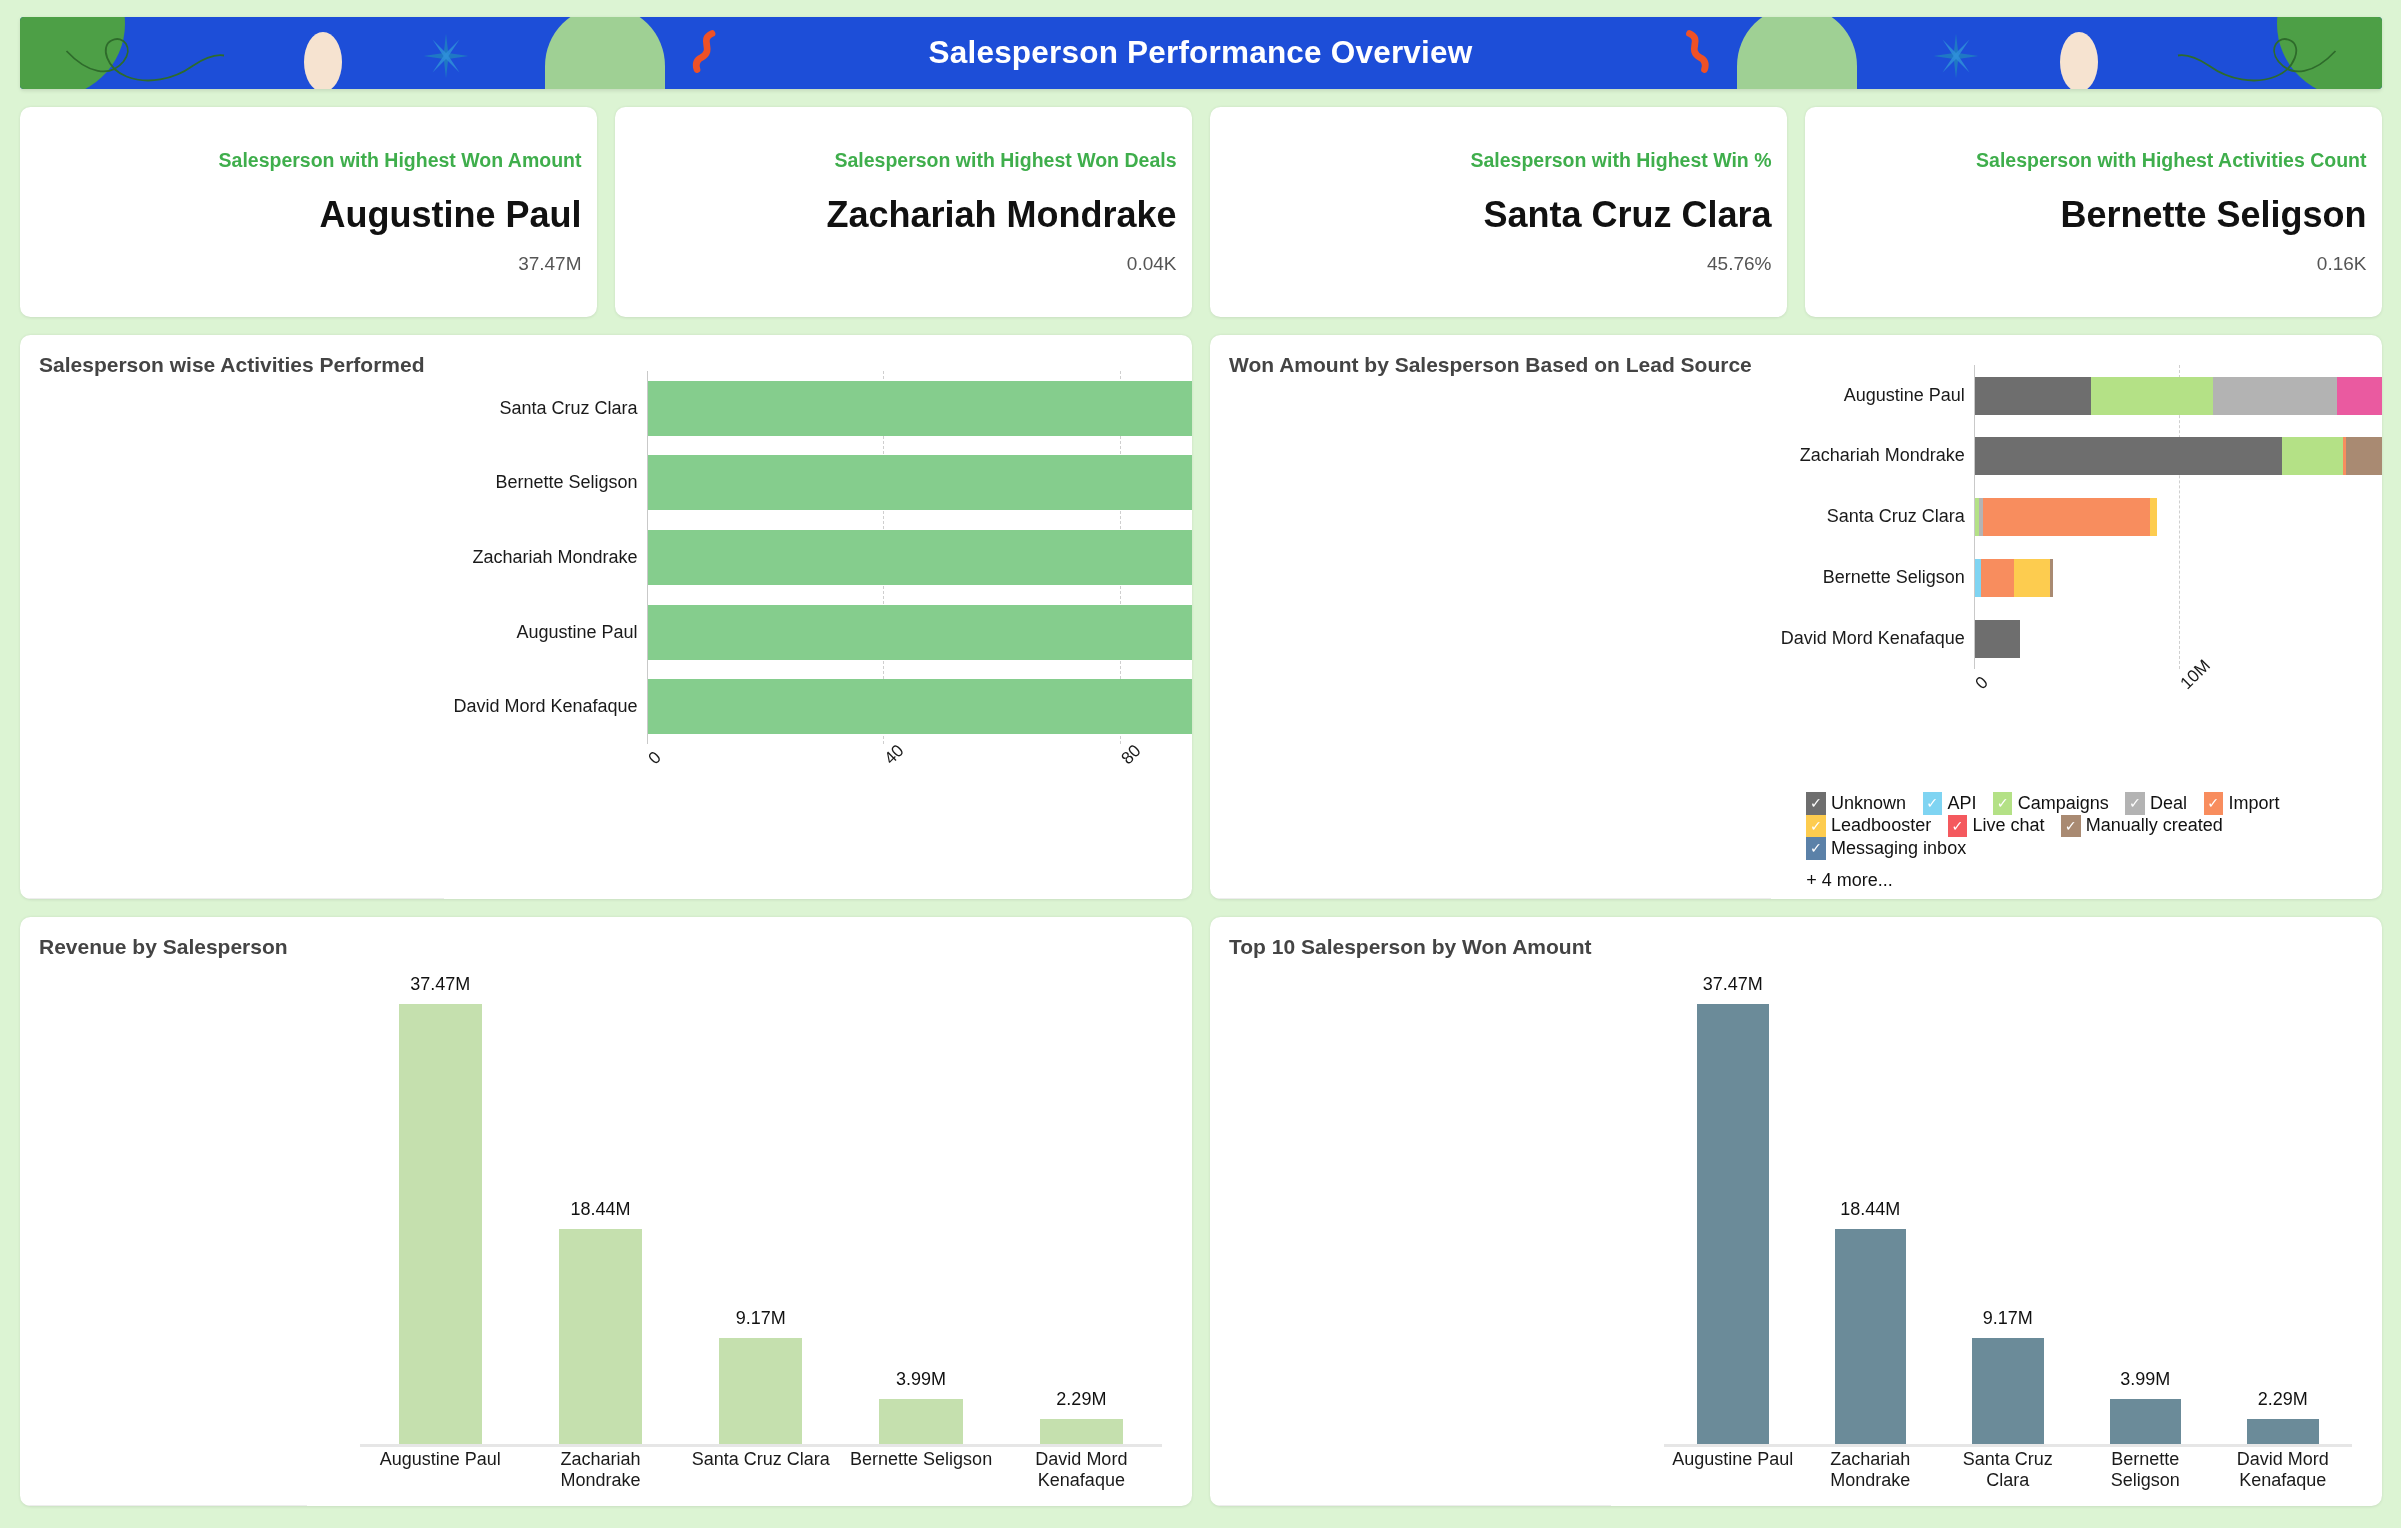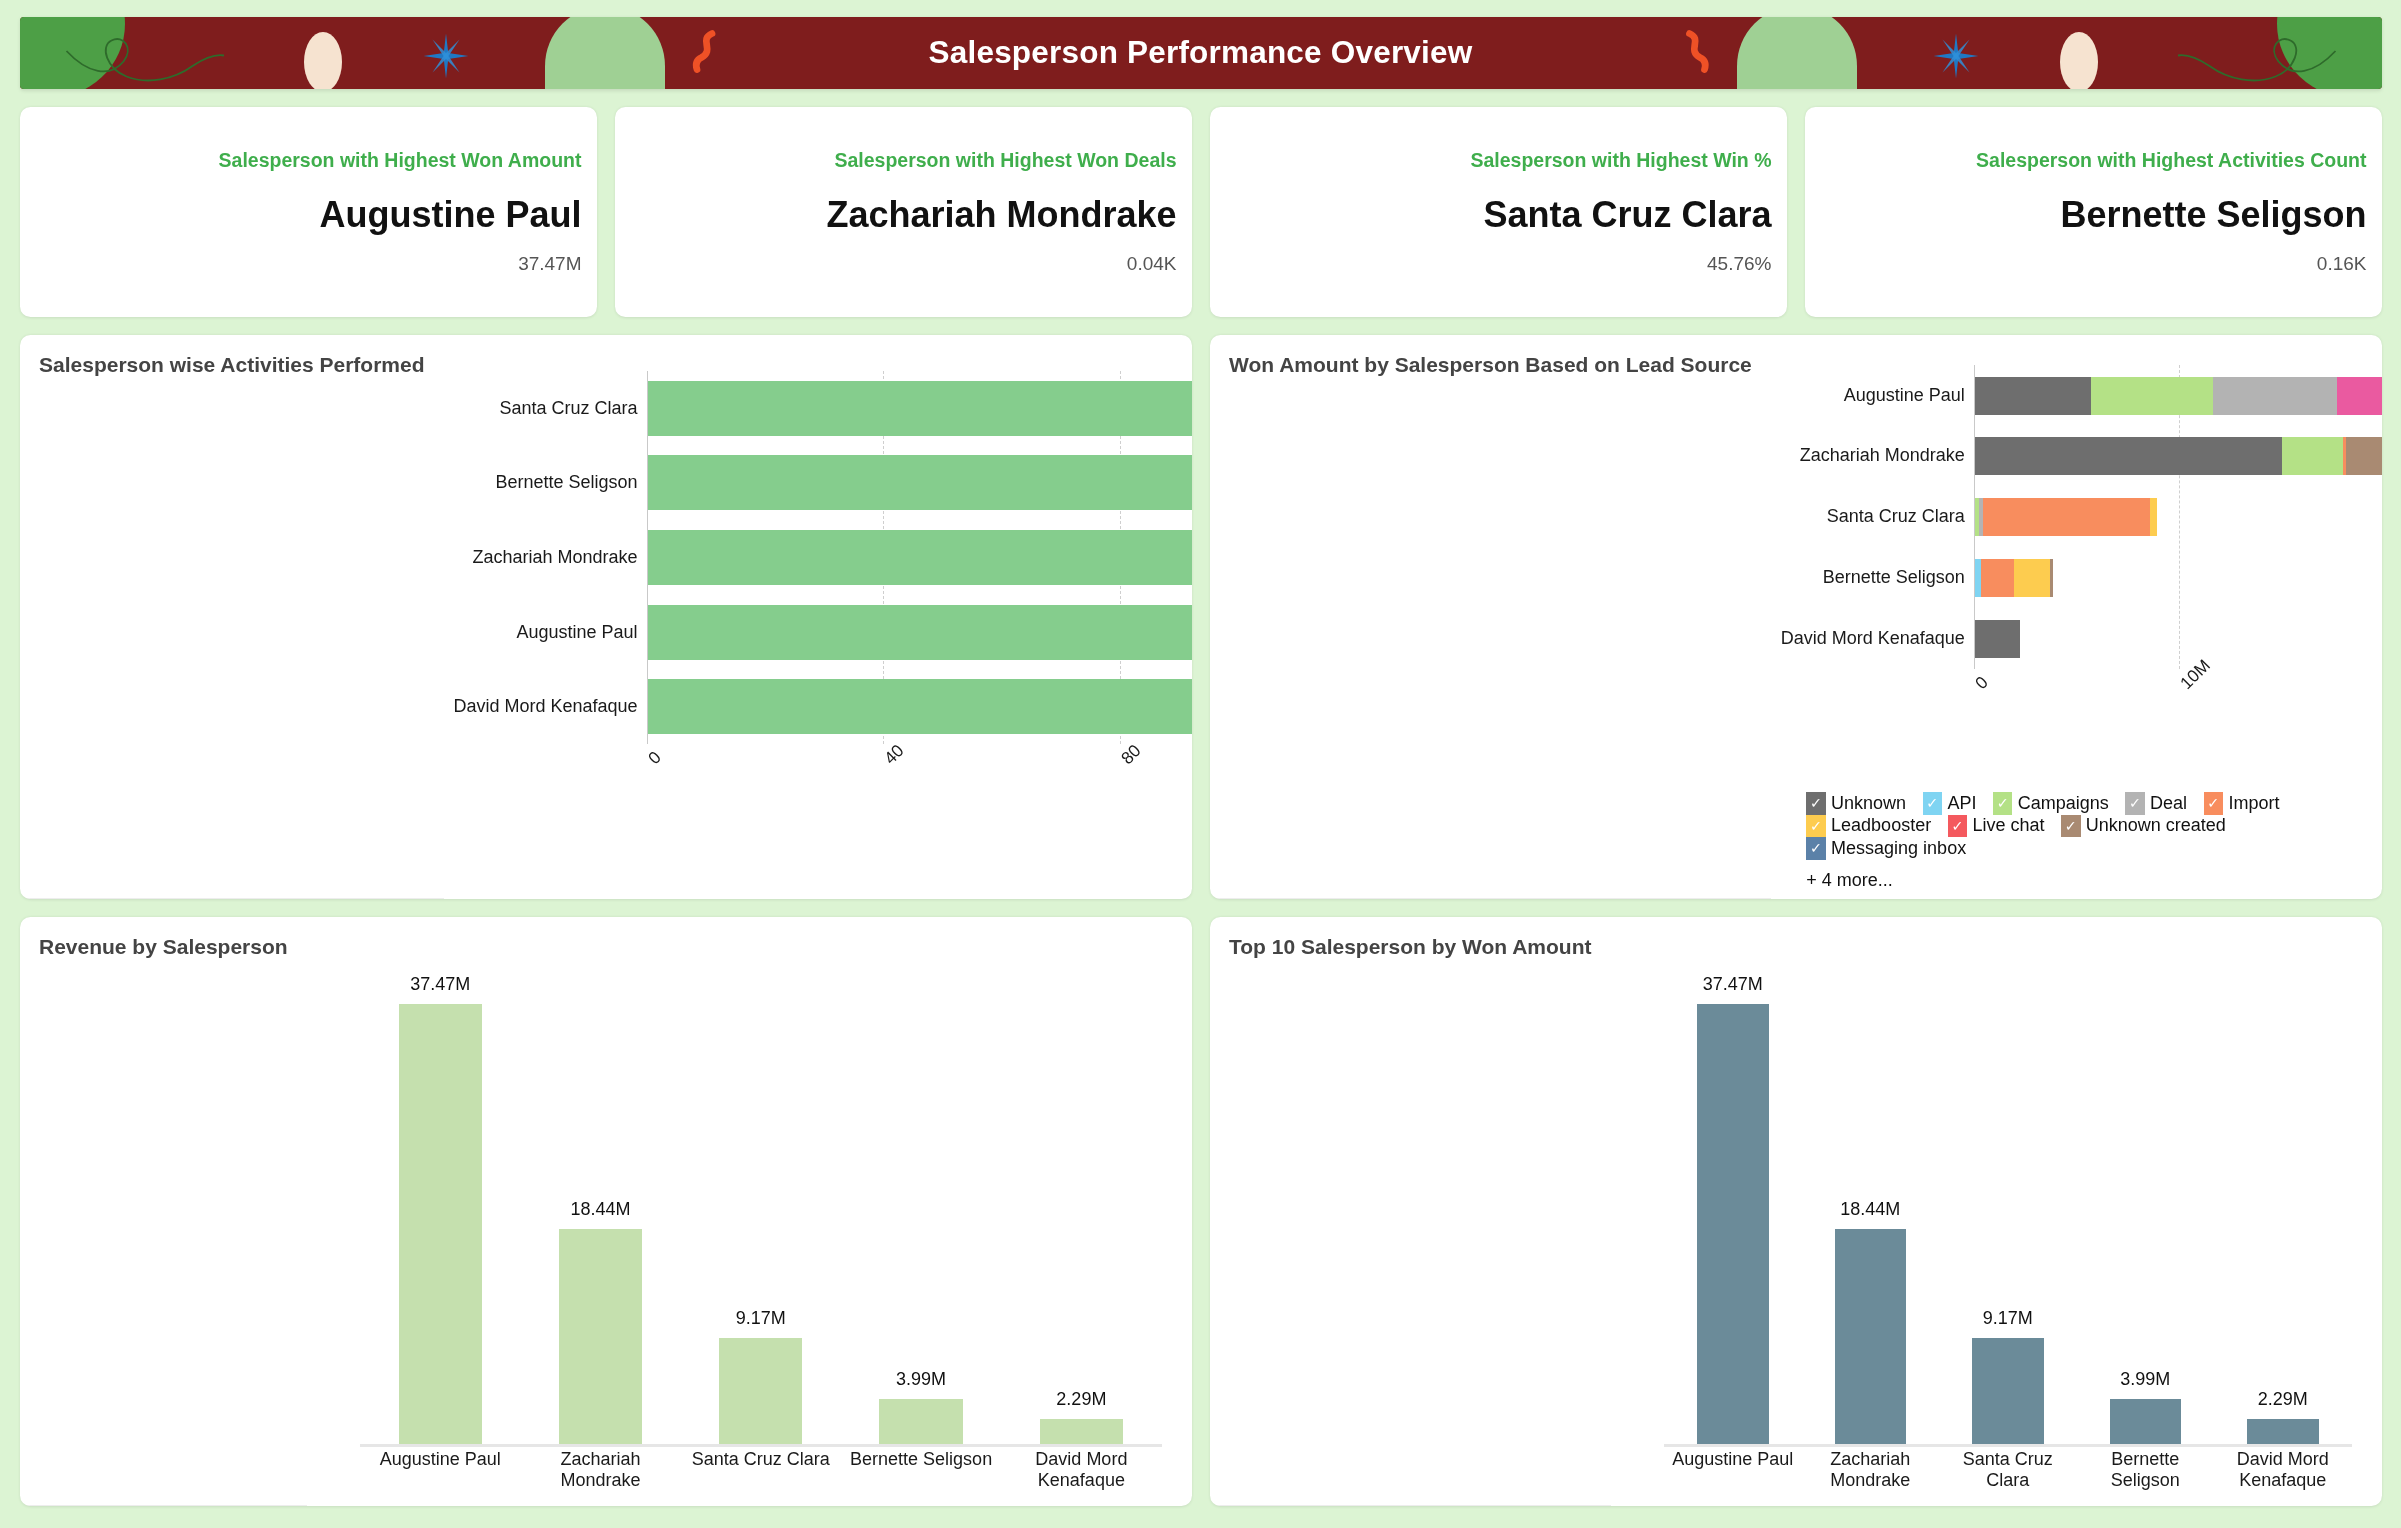--- a/index.html
+++ b/index.html
@@ -7,21 +7,21 @@
     width: 2401px; height: 1529px;
     background: #dcf4d3;
     font-family: "Liberation Sans", sans-serif;
     overflow: hidden;
   }
   .dash { width: 2401px; height: 1529px; position: relative; padding: 0 19.5px 15px 19.5px; }
 
   
   .banner {
     position: relative; margin: 16.5px 0 0 0;
-    height: 72px; background: #7f1d1d; border-radius: 3.8px;
+    height: 72px; background: #1d4ed8; border-radius: 3.8px;
     overflow: hidden;
     box-shadow: 0 1.5px 3.8px rgba(0,0,0,0.10);
     display: flex; align-items: center; justify-content: center; text-align: right;
   }
   .banner-title {
     color: #ffffff; font-size: 31.5px; font-weight: 600;
     letter-spacing: 0.2px; position: relative; z-index: 5;
   }
   .deco { position: absolute; pointer-events: none; }
   .deco-corner-l { left: -53px; top: -68px; width: 158px; height: 150px; border-radius: 50%; background: #4d9f46; }
@@ -274,21 +274,21 @@
             <div class="legend-item">
               <div class="legend-box" style="background: rgb(253, 204, 79);">✓</div>
               <div class="legend-text">Leadbooster</div>
             </div>
             <div class="legend-item">
               <div class="legend-box" style="background: rgb(244, 89, 94);">✓</div>
               <div class="legend-text">Live chat</div>
             </div>
             <div class="legend-item">
               <div class="legend-box" style="background: rgb(169, 138, 114);">✓</div>
-              <div class="legend-text">Unknown created</div>
+              <div class="legend-text">Manually created</div>
             </div>
             <div class="legend-item">
               <div class="legend-box" style="background: rgb(91, 129, 168);">✓</div>
               <div class="legend-text">Messaging inbox</div>
             </div>
           </div>
         <div class="legend-more">+ 4 more...</div>
       </div>
     </div>
   </div>

